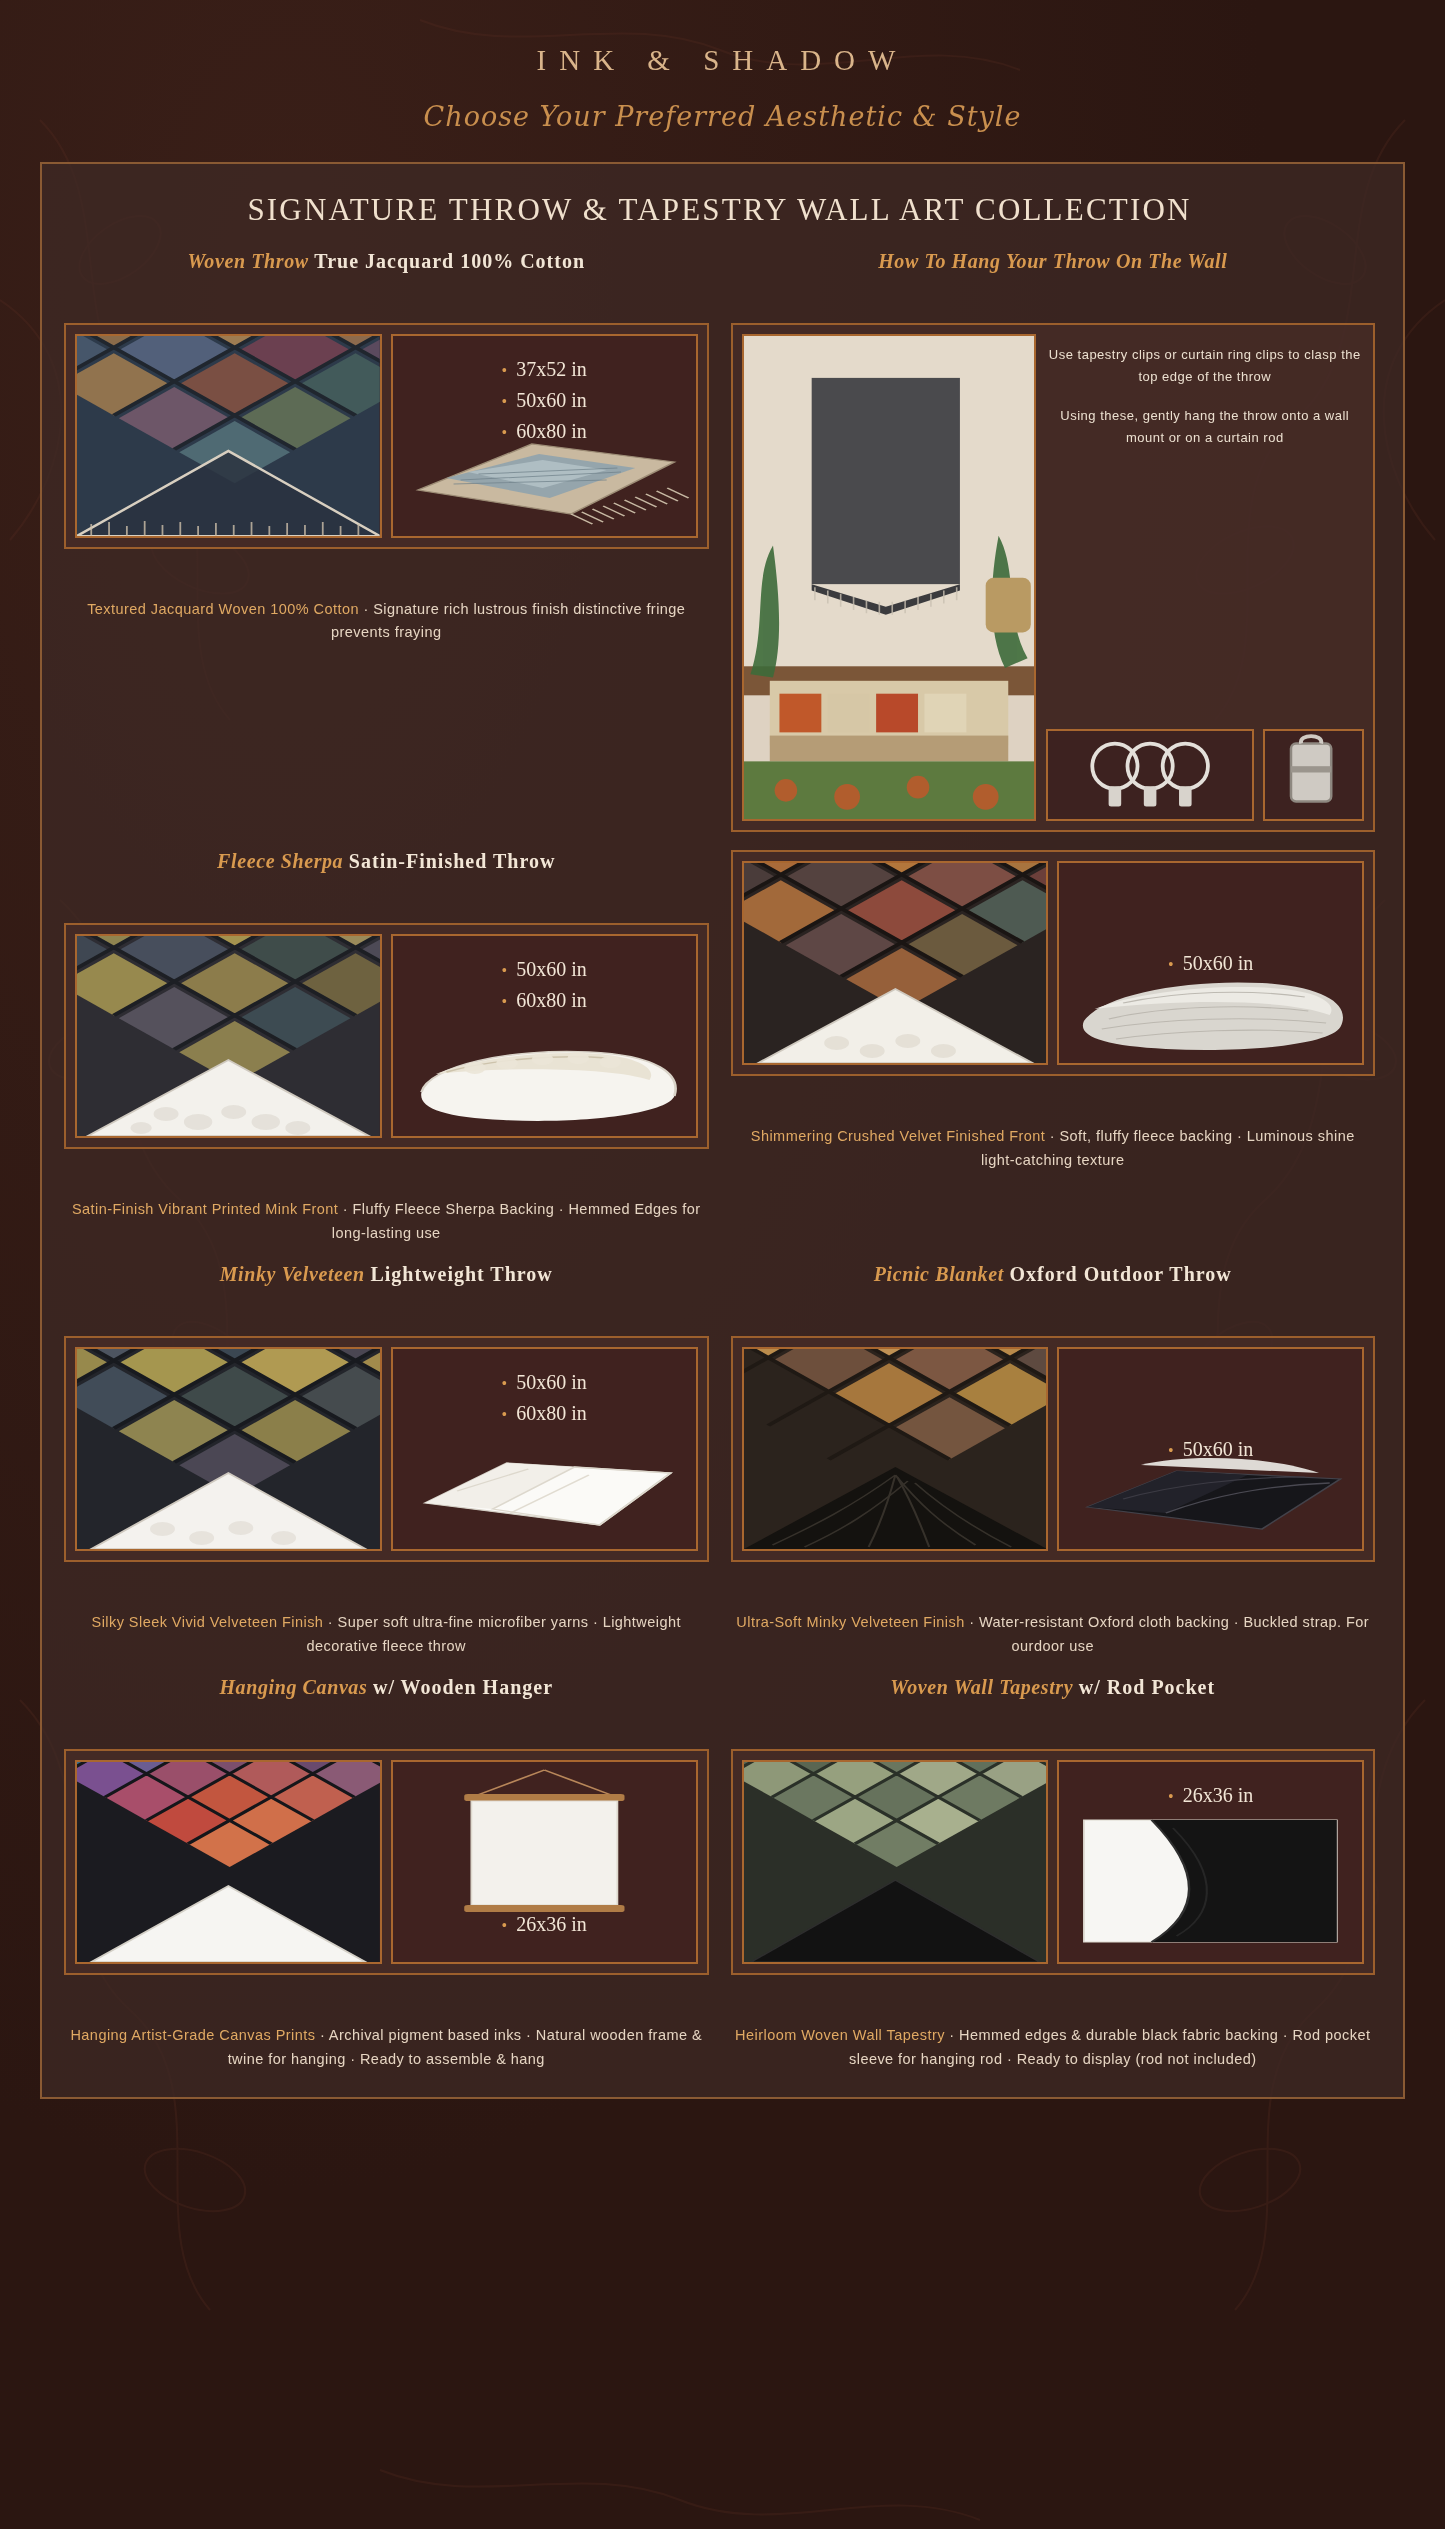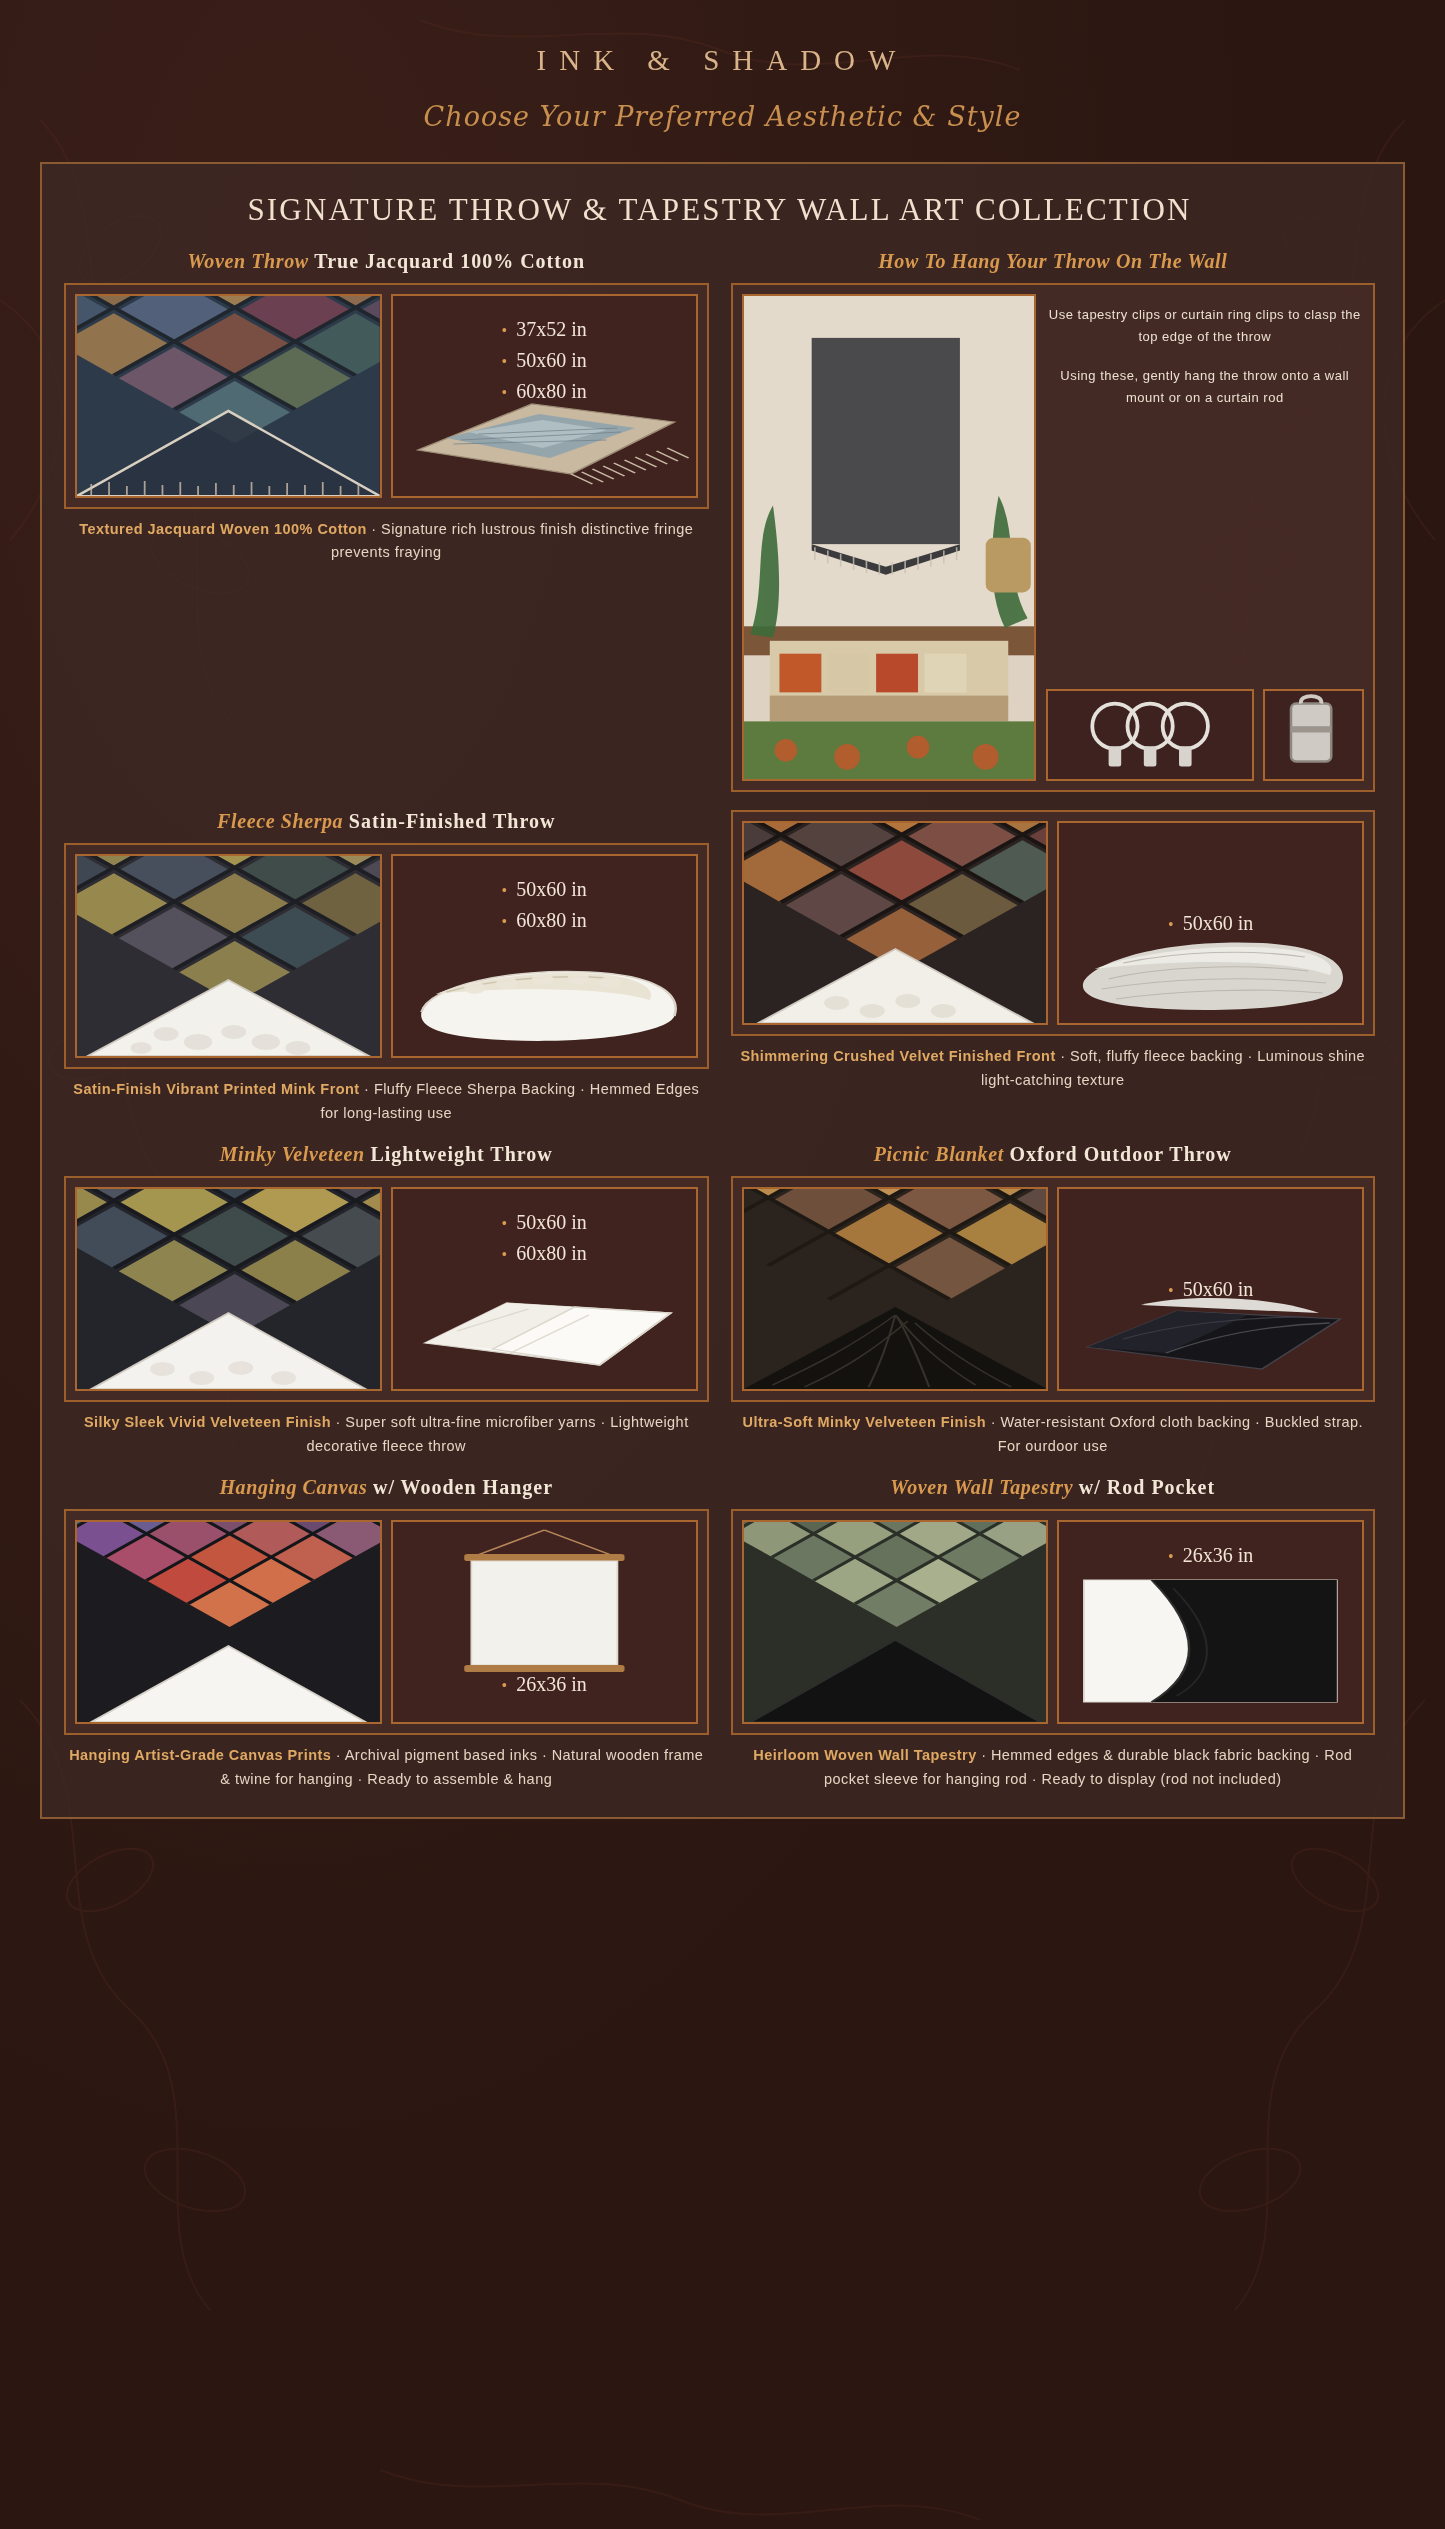--- a/index.html
+++ b/index.html
@@ -65,21 +65,21 @@
     padding: 4px 0 22px 0;
     font-weight: 400;
   }
 
   
   .grid {
     display: grid;
     grid-template-columns: 1fr 1fr;
     gap: 18px 22px;
   }
-  .block { display: flex; flex-direction: column; }
+  .block { display: flex; flex-direction: column; gap: 40px; }
 
   .block-title {
     text-align: center;
     font-size: 20px;
     letter-spacing: .6px;
     margin-bottom: 10px;
     font-family: "Liberation Serif", serif;
     white-space: nowrap;
   }
   .block-title .em {
@@ -131,21 +131,21 @@
   .caption {
     margin-top: 9px;
     text-align: center;
     font-size: 14.5px;
     line-height: 1.62;
     letter-spacing: .45px;
     color: #e6d5c2;
     font-family: "Liberation Sans", sans-serif;
     padding: 0 4px;
   }
-  .caption .hi { color: #e0a963; font-weight: 700; }
+  .caption .hi { color: #e0a963; font-weight: 400; }
 
   
   .hang-body {
     border: 2px solid #9c5f2c;
     background: rgba(72, 44, 39, .75);
     padding: 9px;
     display: flex;
     gap: 10px;
     flex: 1;
   }

